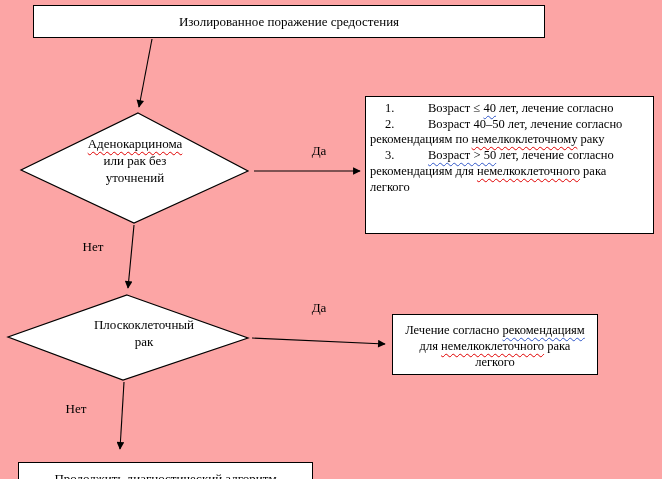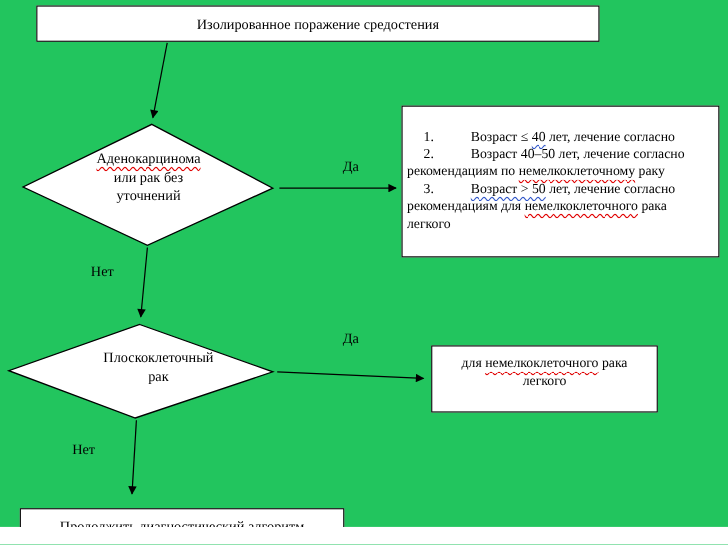--- a/index.html
+++ b/index.html
@@ -1,20 +1,20 @@
 <!DOCTYPE html>
 <html><head>
 <meta charset="utf-8">
 <style>
   html, body { margin: 0; padding: 0; background: #ffffff; }
   #canvas {
     position: relative;
     width: 662px;
     height: 479px;
-    background: #22c55e;
+    background: #fca5a5;
     font-family: "Liberation Serif", "DejaVu Serif", serif;
     color: #000000;
     overflow: hidden;
   }
   #wires { position: absolute; left: 0; top: 0; z-index: 0; }
   .abs { position: absolute; z-index: 1; }
   .rectbox {
     border: 1px solid #000000;
     background: #ffffff;
     box-sizing: border-box;
@@ -30,21 +30,21 @@
     text-align: center;
     font-size: 13px;
     line-height: 17px;
     z-index: 2;
   }
   .edge-label { font-size: 13px; text-align: center; width: 32px; }
   #reco-box {
     left: 365px; top: 96px; width: 289px; height: 138px;
     font-size: 12.5px;
     line-height: 15.7px;
-    padding: 20px 4px 0 4px;
+    padding: 4px 4px 0 4px;
   }
   #reco-box .ln { white-space: nowrap; }
   .num {
     display: inline-block;
     width: 43px;
     padding-left: 15px;
   }
   #treat-box {
     left: 392px; top: 314px; width: 206px; height: 61px;
     font-size: 12.5px;
@@ -111,20 +111,21 @@
   <div class="abs diamond-label" style="left:64px; top:316px; width:160px;">
     <div>Плоскоклеточный</div>
     <div>рак</div>
   </div>
 
   <div class="abs edge-label" style="left:303px; top:300px;">Да</div>
 
   <div class="abs edge-label" style="left:60px; top:401px;">Нет</div>
 
   <div id="treat-box" class="abs rectbox">
+    <div><span>Лечение согласно </span><span class="wavy-blue">рекомендациям</span></div>
     <div><span>для </span><span class="wavy-red">немелкоклеточного</span><span> рака</span></div>
     <div><span>легкого</span></div>
   </div>
 
   <div class="abs rectbox center-flex fs13" style="left:18px; top:462px; width:295px; height:33px;">
     <span>Продолжить диагностический алгоритм</span>
   </div>
 
 </div>
 

